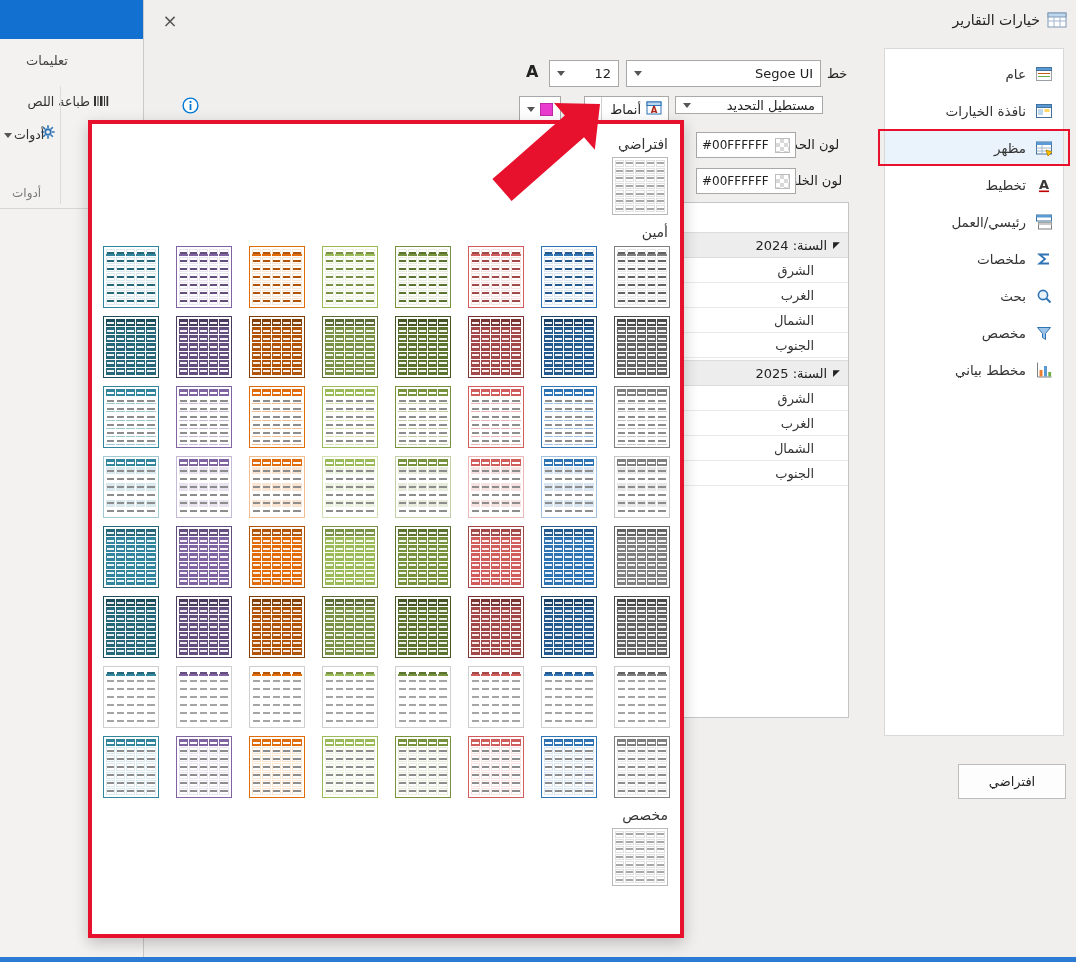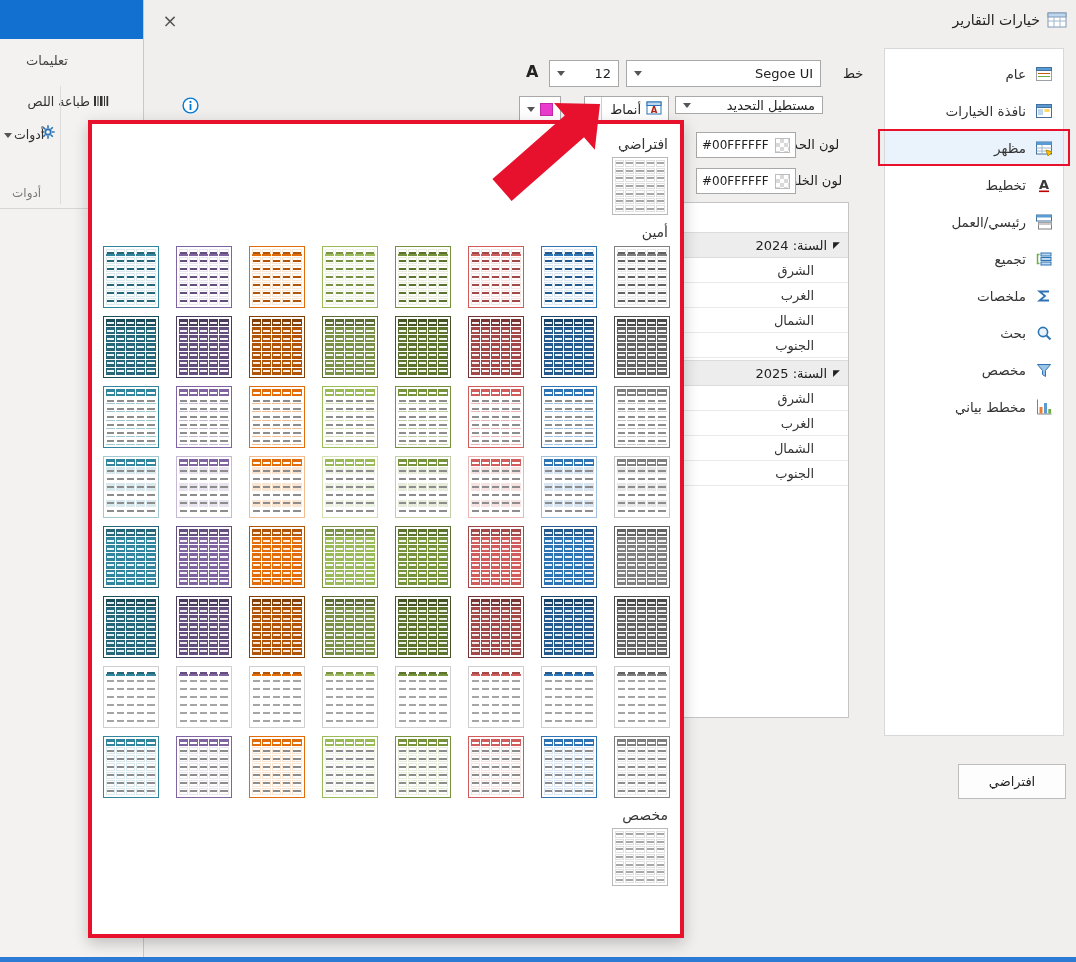--- a/index.html
+++ b/index.html
@@ -172,21 +172,21 @@
 
     <span class="glyphA">A</span>
     <div class="ctl size-combo">
       <span>12</span>
       <span class="tri"></span>
     </div>
     <div class="ctl font-combo">
       <span dir="ltr">Segoe UI</span>
       <span class="tri"></span>
     </div>
-    <span class="lbl" style="left:683px; top:66px;margin-left:16px;">خط</span>
+    <span class="lbl" style="left:683px; top:66px;">خط</span>
 
     <div class="ctl color-btn">
       <span class="pink"></span>
       <span class="tri"></span>
     </div>
     <div class="ctl styles-split">
       <div class="styles-main">
         <span>
           <svg width="16" height="16" viewBox="0 0 16 16">
               <rect x="1" y="2" width="14" height="12" fill="#fff" stroke="#2e74b5"></rect>
@@ -284,29 +284,20 @@
         <span class="sb-icon"><svg width="18" height="18" viewBox="0 0 18 18">
               <rect x="1.5" y="2" width="15" height="6" fill="#fff" stroke="#41719c"></rect>
               <rect x="1.5" y="2" width="15" height="2.5" fill="#5b9bd5"></rect>
               <rect x="3.5" y="9.5" width="13" height="6.5" fill="#fff" stroke="#7f7f7f"></rect>
               <rect x="3.5" y="9.5" width="13" height="2.5" fill="#c9c9c9"></rect>
             </svg></span>
         <span class="sb-label">رئيسي/العمل</span>
       </div>
       <div class="sb-item">
         <span class="sb-icon"><svg width="18" height="18" viewBox="0 0 18 18">
-              <rect x="6" y="3" width="10" height="3" fill="#bdd7ee" stroke="#2e74b5"></rect>
-              <rect x="6" y="7.5" width="10" height="3" fill="#bdd7ee" stroke="#2e74b5"></rect>
-              <rect x="6" y="12" width="10" height="3" fill="#bdd7ee" stroke="#2e74b5"></rect>
-              <path d="M4.5 4.5 H2.5 V13.5 H4.5" stroke="#70ad47" stroke-width="1.5" fill="none"></path>
-            </svg></span>
-        <span class="sb-label">تجميع</span>
-      </div>
-      <div class="sb-item">
-        <span class="sb-icon"><svg width="18" height="18" viewBox="0 0 18 18">
               <polyline points="14,4.5 4.5,4.5 10,9 4.5,13.5 14,13.5" fill="none" stroke="#2e74b5" stroke-width="1.8"></polyline>
             </svg></span>
         <span class="sb-label">ملخصات</span>
       </div>
       <div class="sb-item">
         <span class="sb-icon"><svg width="18" height="18" viewBox="0 0 18 18">
               <circle cx="8" cy="8" r="4.6" fill="#eaf2fb" stroke="#2e74b5" stroke-width="1.6"></circle>
               <line x1="11.5" y1="11.5" x2="15.5" y2="15.5" stroke="#2e74b5" stroke-width="2"></line>
             </svg></span>
         <span class="sb-label">بحث</span>

